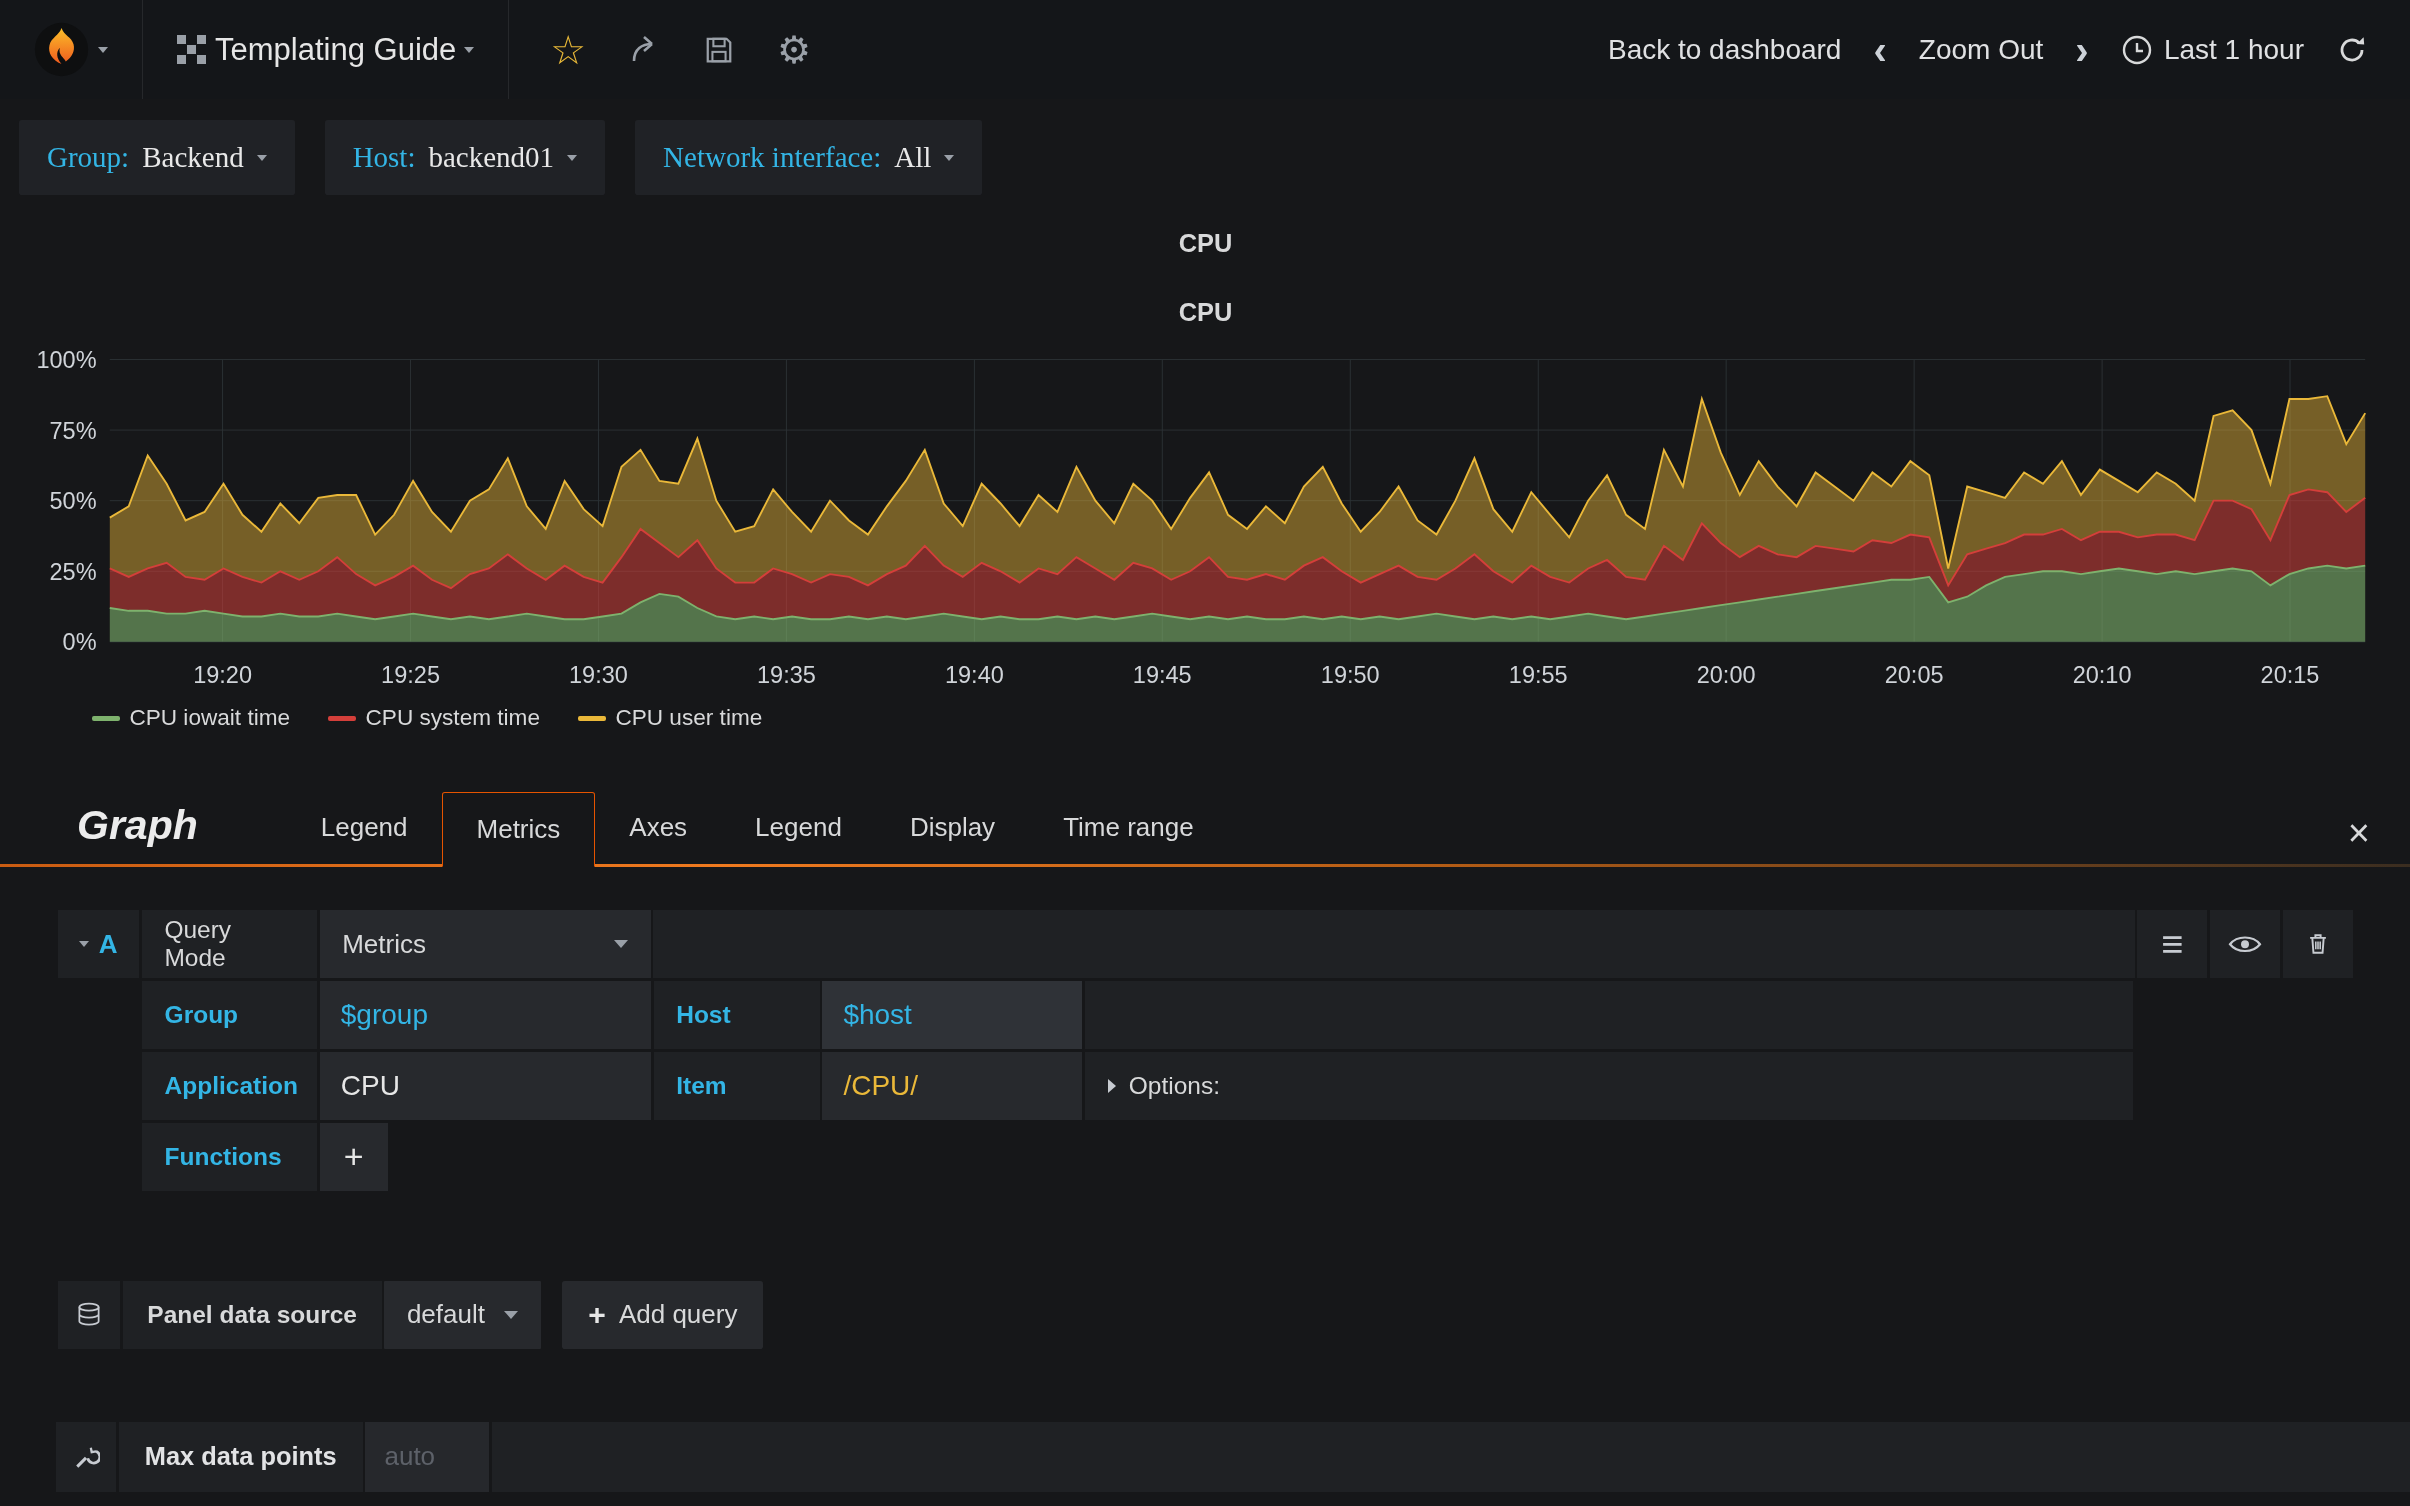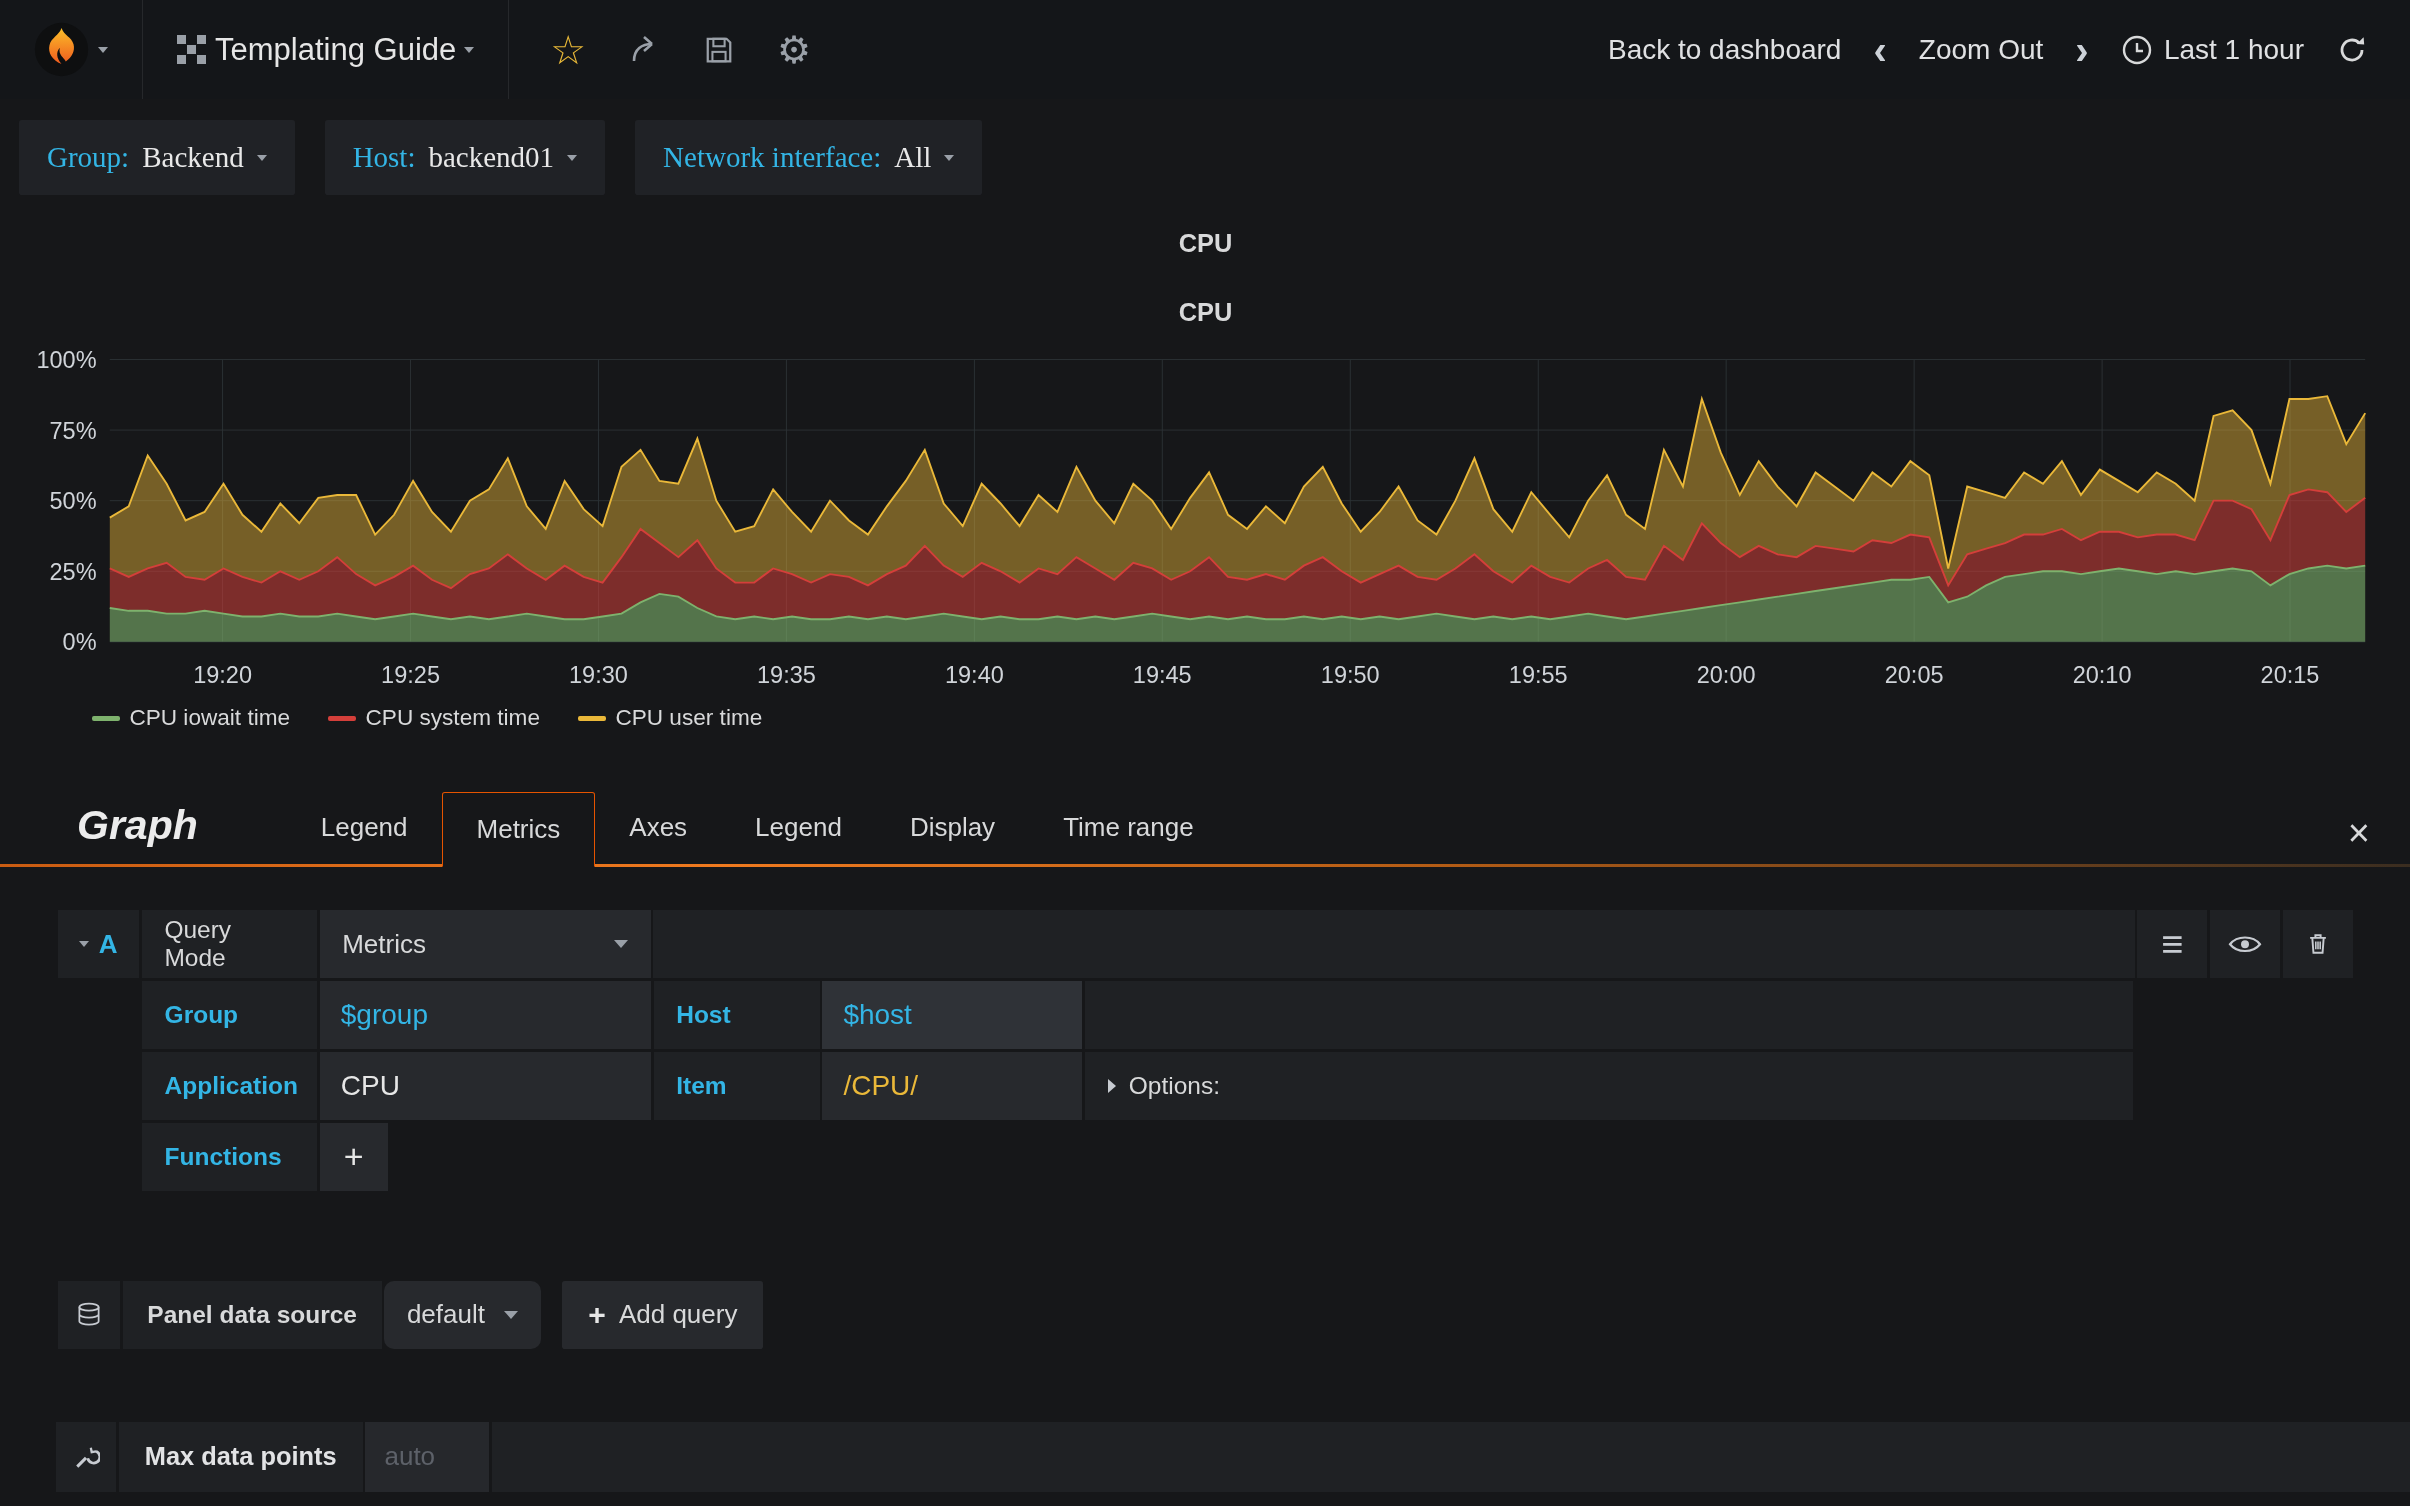--- a/index.html
+++ b/index.html
@@ -62,21 +62,21 @@
   input.qinput { border:none; outline:none; height:68px; padding:0 21px; font-size:28px; font-family:"Liberation Sans", sans-serif; background:#27292d; color:#e6e6e6; }
   input.w1 { width:331px; } input.w2 { width:260px; }
   input.cyan { color:#33b5e5; } input.yellow { color:#eab839; }
   input.hostbg { background:#2f3237; }
   .options-lbl { display:flex; align-items:center; gap:13px; color:#d8d9da;text-align:right; }
   .plus-cell { width:68px; background:#27292d; font-size:34px; color:#e6e6e6; cursor:pointer; }
   
   .ds-row { display:flex; gap:2.8px; margin:90px 58px 0 58px; height:68px; font-size:24.5px; align-items:stretch; }
   .ds-icon-cell { width:62px; }
   .ds-label { padding:0 24.5px; font-weight:600; }
-  .ds-dd { background:#27292d; gap:19px; padding:0 22.6px; border-radius:10px; font-size:26px; cursor:pointer; }
+  .ds-dd { background:#27292d; gap:19px; padding:0 22.6px; border-radius:1px; font-size:26px; cursor:pointer; }
   .add-query { margin-left:19px; background:#27292d; border-radius:2.8px; gap:13px; padding:0 26px; font-size:26px; cursor:pointer; }
   .plus-sign { font-size:30px; font-weight:700; color:#e6e6e6; }
   
   .mdp-row { display:flex; gap:2.8px; margin:73px 0 0 56px; height:70px; font-size:25.4px; }
   .mdp-icon-cell { width:60px; }
   .mdp-label { padding:0 26px; font-weight:600; color:#e2e3e5; }
   input.mdp-input { width:124px; background:#26282c; border:none; outline:none; padding:0 19px; font-size:26px; font-family:"Liberation Sans", sans-serif; color:#e5e5e5; }
   input.mdp-input::placeholder { color:#5d6169; }
   .mdp-filler { flex:1; background:#1f2124; }
   svg.icn { display:block; }

